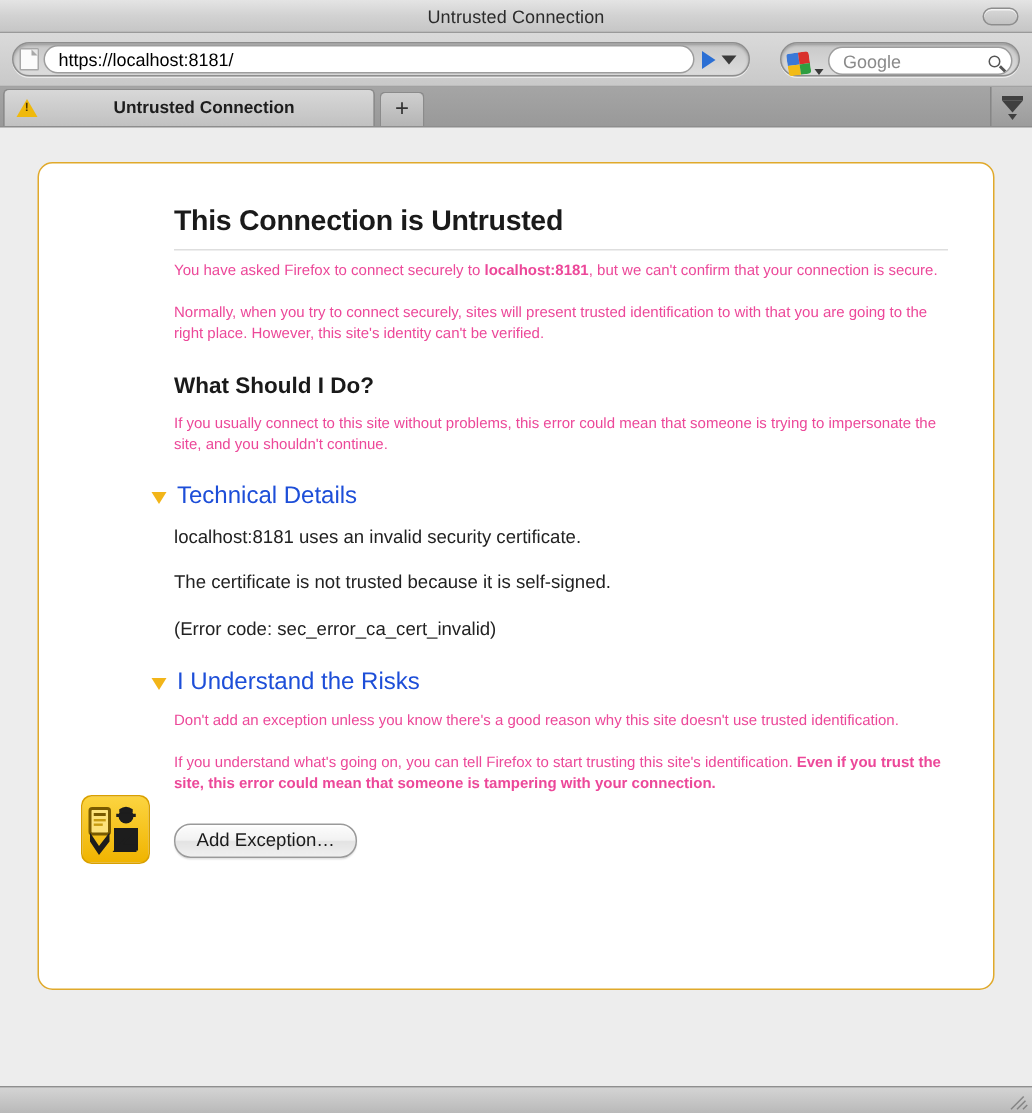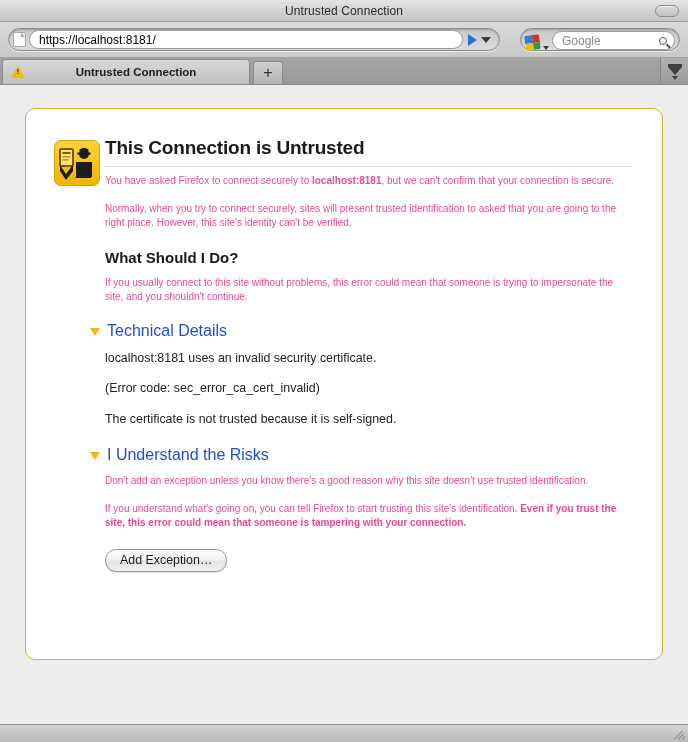--- a/index.html
+++ b/index.html
@@ -261,22 +261,22 @@
   }
   .error-panel {
     background: #fff;
     border: 1px solid #e0a92b;
     border-radius: 10px;
     min-height: 552px;
     padding: 28px 30px 26px 28px;
   }
   .panel-head {
     display: flex;
-    gap: 5px;
-    align-items: flex-start;
+    gap: 16px;
+    align-items: flex-end;
   }
   .cert-icon {
     width: 46px; height: 46px;
     flex: none;
     border-radius: 7px;
     background: linear-gradient(to bottom, #fcd440, #f0b400);
     border: 1px solid #d9a000;
     position: relative;
     overflow: hidden;
     margin-top: 3px;
@@ -424,33 +424,33 @@
         </svg>
       </div>
 
       <div class="head-col">
         <h1 class="title">This Connection is Untrusted</h1>
 
         <p class="body">
           <span>You have asked Firefox to connect securely to </span><b>localhost:8181</b><span>, but we can't confirm that your connection is secure.</span>
         </p>
 
-        <p class="body">Normally, when you try to connect securely, sites will present trusted identification to asked that you are going to the right place. However, this site's identity can't be verified.</p>
+        <p class="body">Normally, when you try to connect securely, sites will present trusted identification to with that you are going to the right place. However, this site's identity can't be verified.</p>
 
         <h2 class="subhead">What Should I Do?</h2>
         <p class="body">If you usually connect to this site without problems, this error could mean that someone is trying to impersonate the site, and you shouldn't continue.</p>
 
         <h2 class="disclosure">
           <span class="tri"></span>
           <span>Technical Details</span>
         </h2>
         <div class="sect-body">
           <p class="tech-line">localhost:8181 uses an invalid security certificate.</p>
+          <p class="tech-line">The certificate is not trusted because it is self-signed.</p>
           <p class="tech-line">(Error code: sec_error_ca_cert_invalid)</p>
-          <p class="tech-line">The certificate is not trusted because it is self-signed.</p>
         </div>
 
         <h2 class="disclosure">
           <span class="tri"></span>
           <span>I Understand the Risks</span>
         </h2>
         <div class="sect-body">
           <p class="body">Don't add an exception unless you know there's a good reason why this site doesn't use trusted identification.</p>
           <p class="body">
             <span>If you understand what's going on, you can tell Firefox to start trusting this site's identification. </span><b>Even if you trust the site, this error could mean that someone is tampering with your connection.</b>

